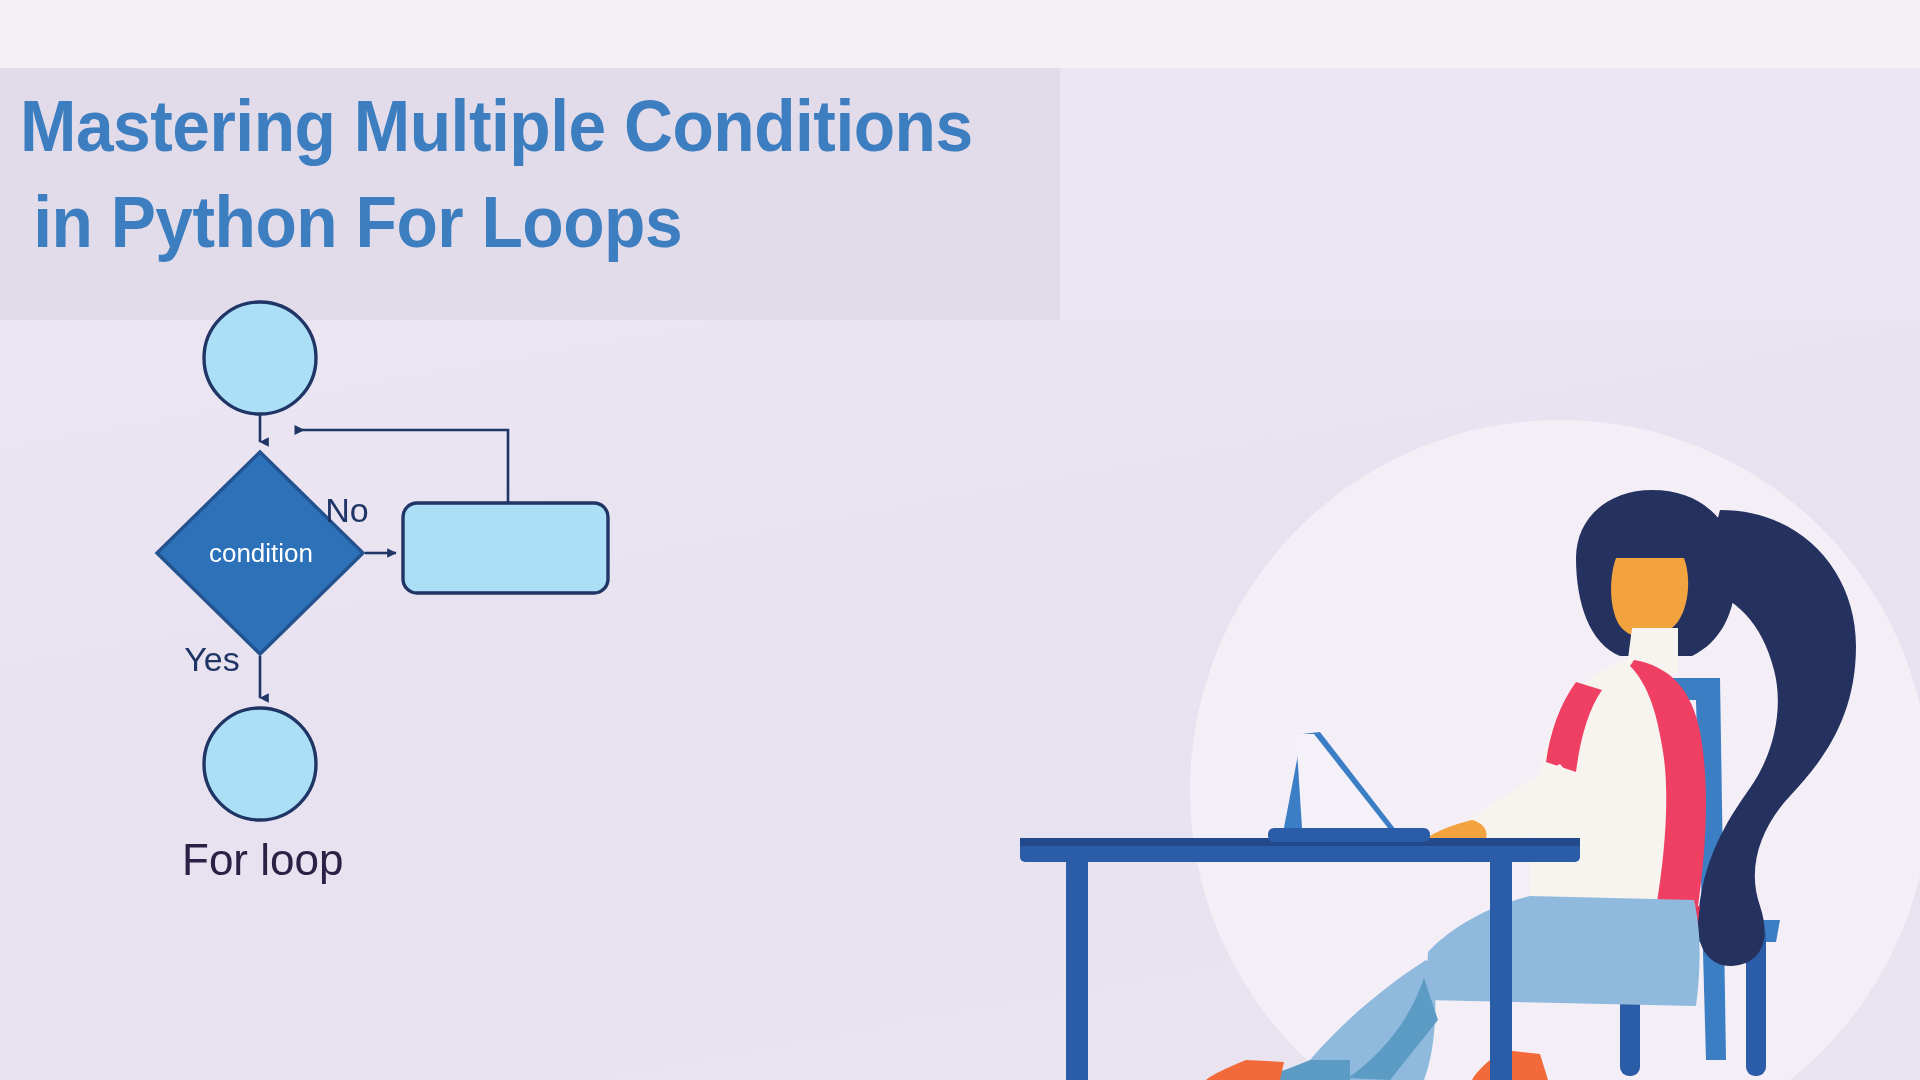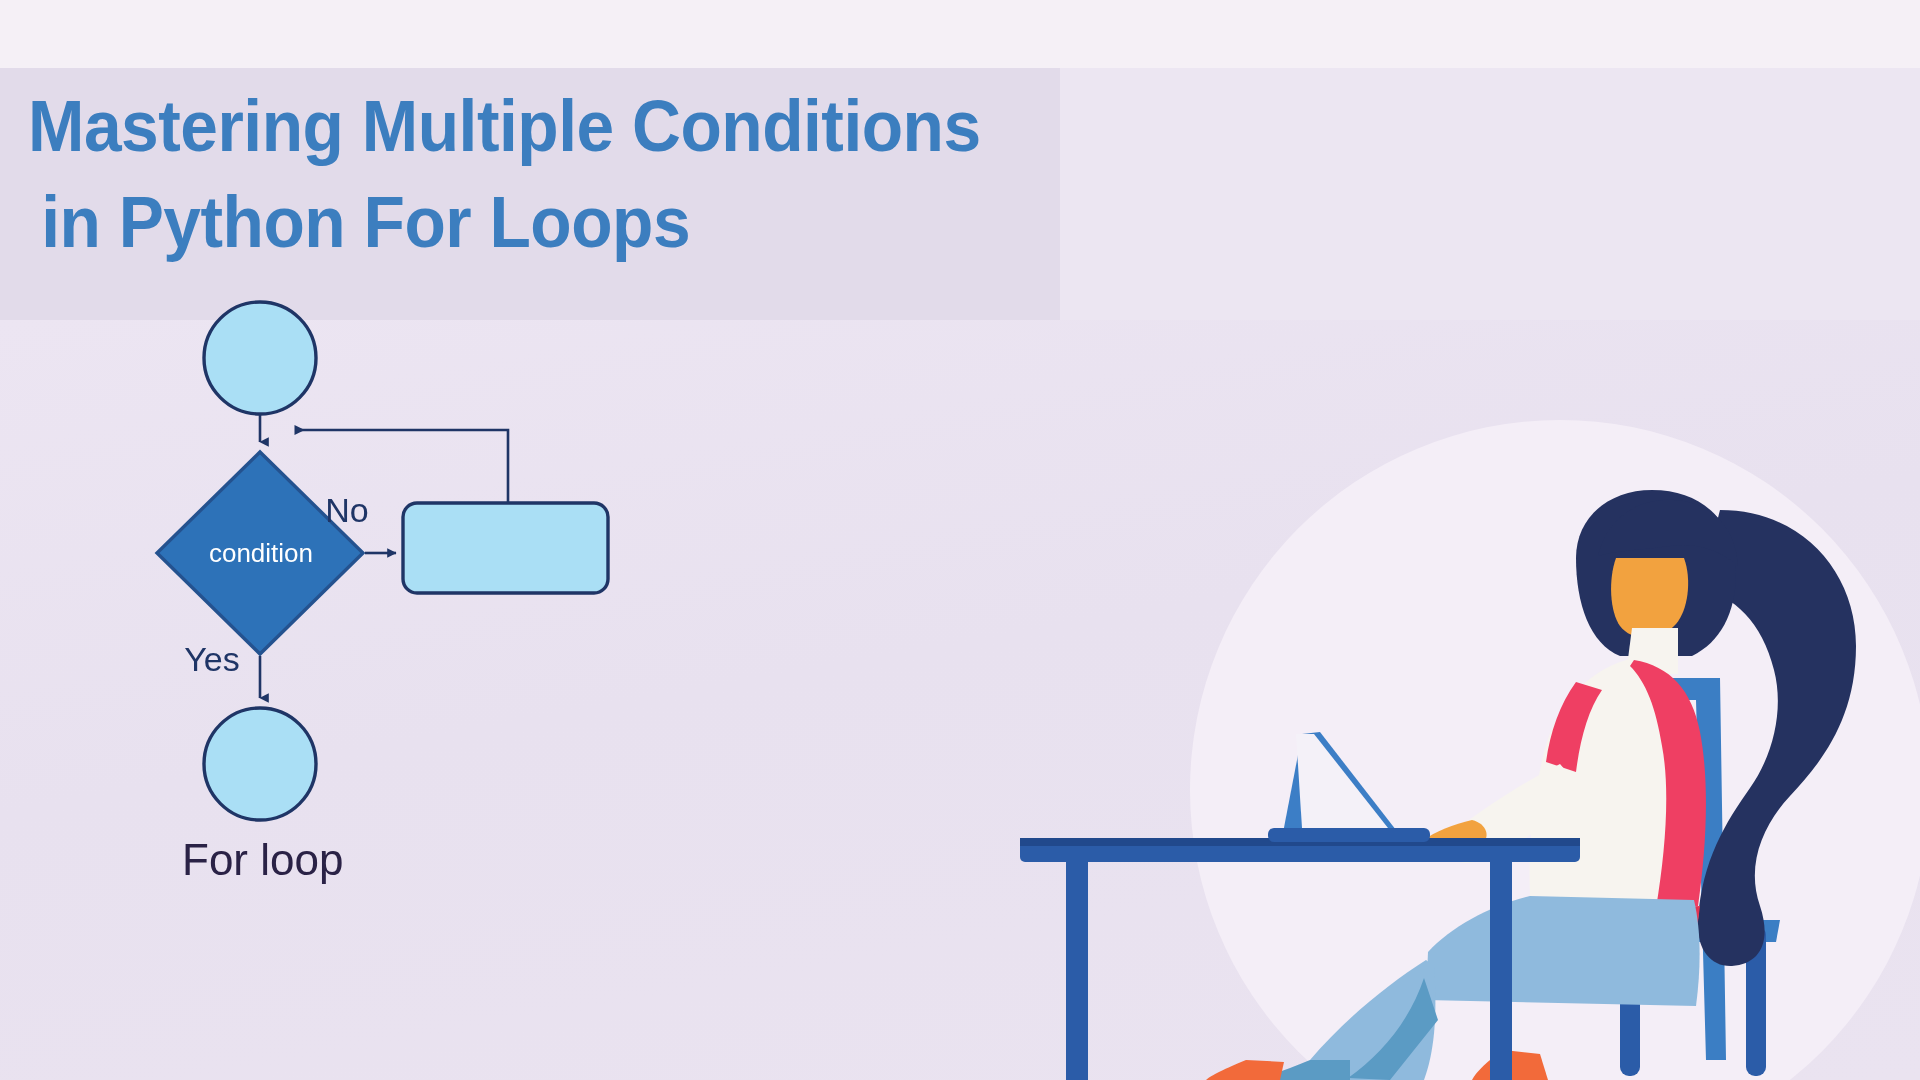--- a/index.html
+++ b/index.html
@@ -47,21 +47,21 @@
   #band-lower {
     position: absolute;
     left: 0; top: 320px;
     width: 1920px; height: 760px;
     background: linear-gradient(170deg, #ece5f2 0%, #e8e1ef 45%, #eae3f0 100%);
   }
 
   
   #title-block {
     position: absolute;
-    left: 28px;
+    left: 20px;
     top: 78px;
     width: 1180px;
     z-index: 6;
   }
   .title-line {
     font-family: "Liberation Sans Narrow", "Liberation Sans", sans-serif;
     font-weight: bold;
     font-size: 72px;
     line-height: 1.34;
     letter-spacing: -0.5px;

